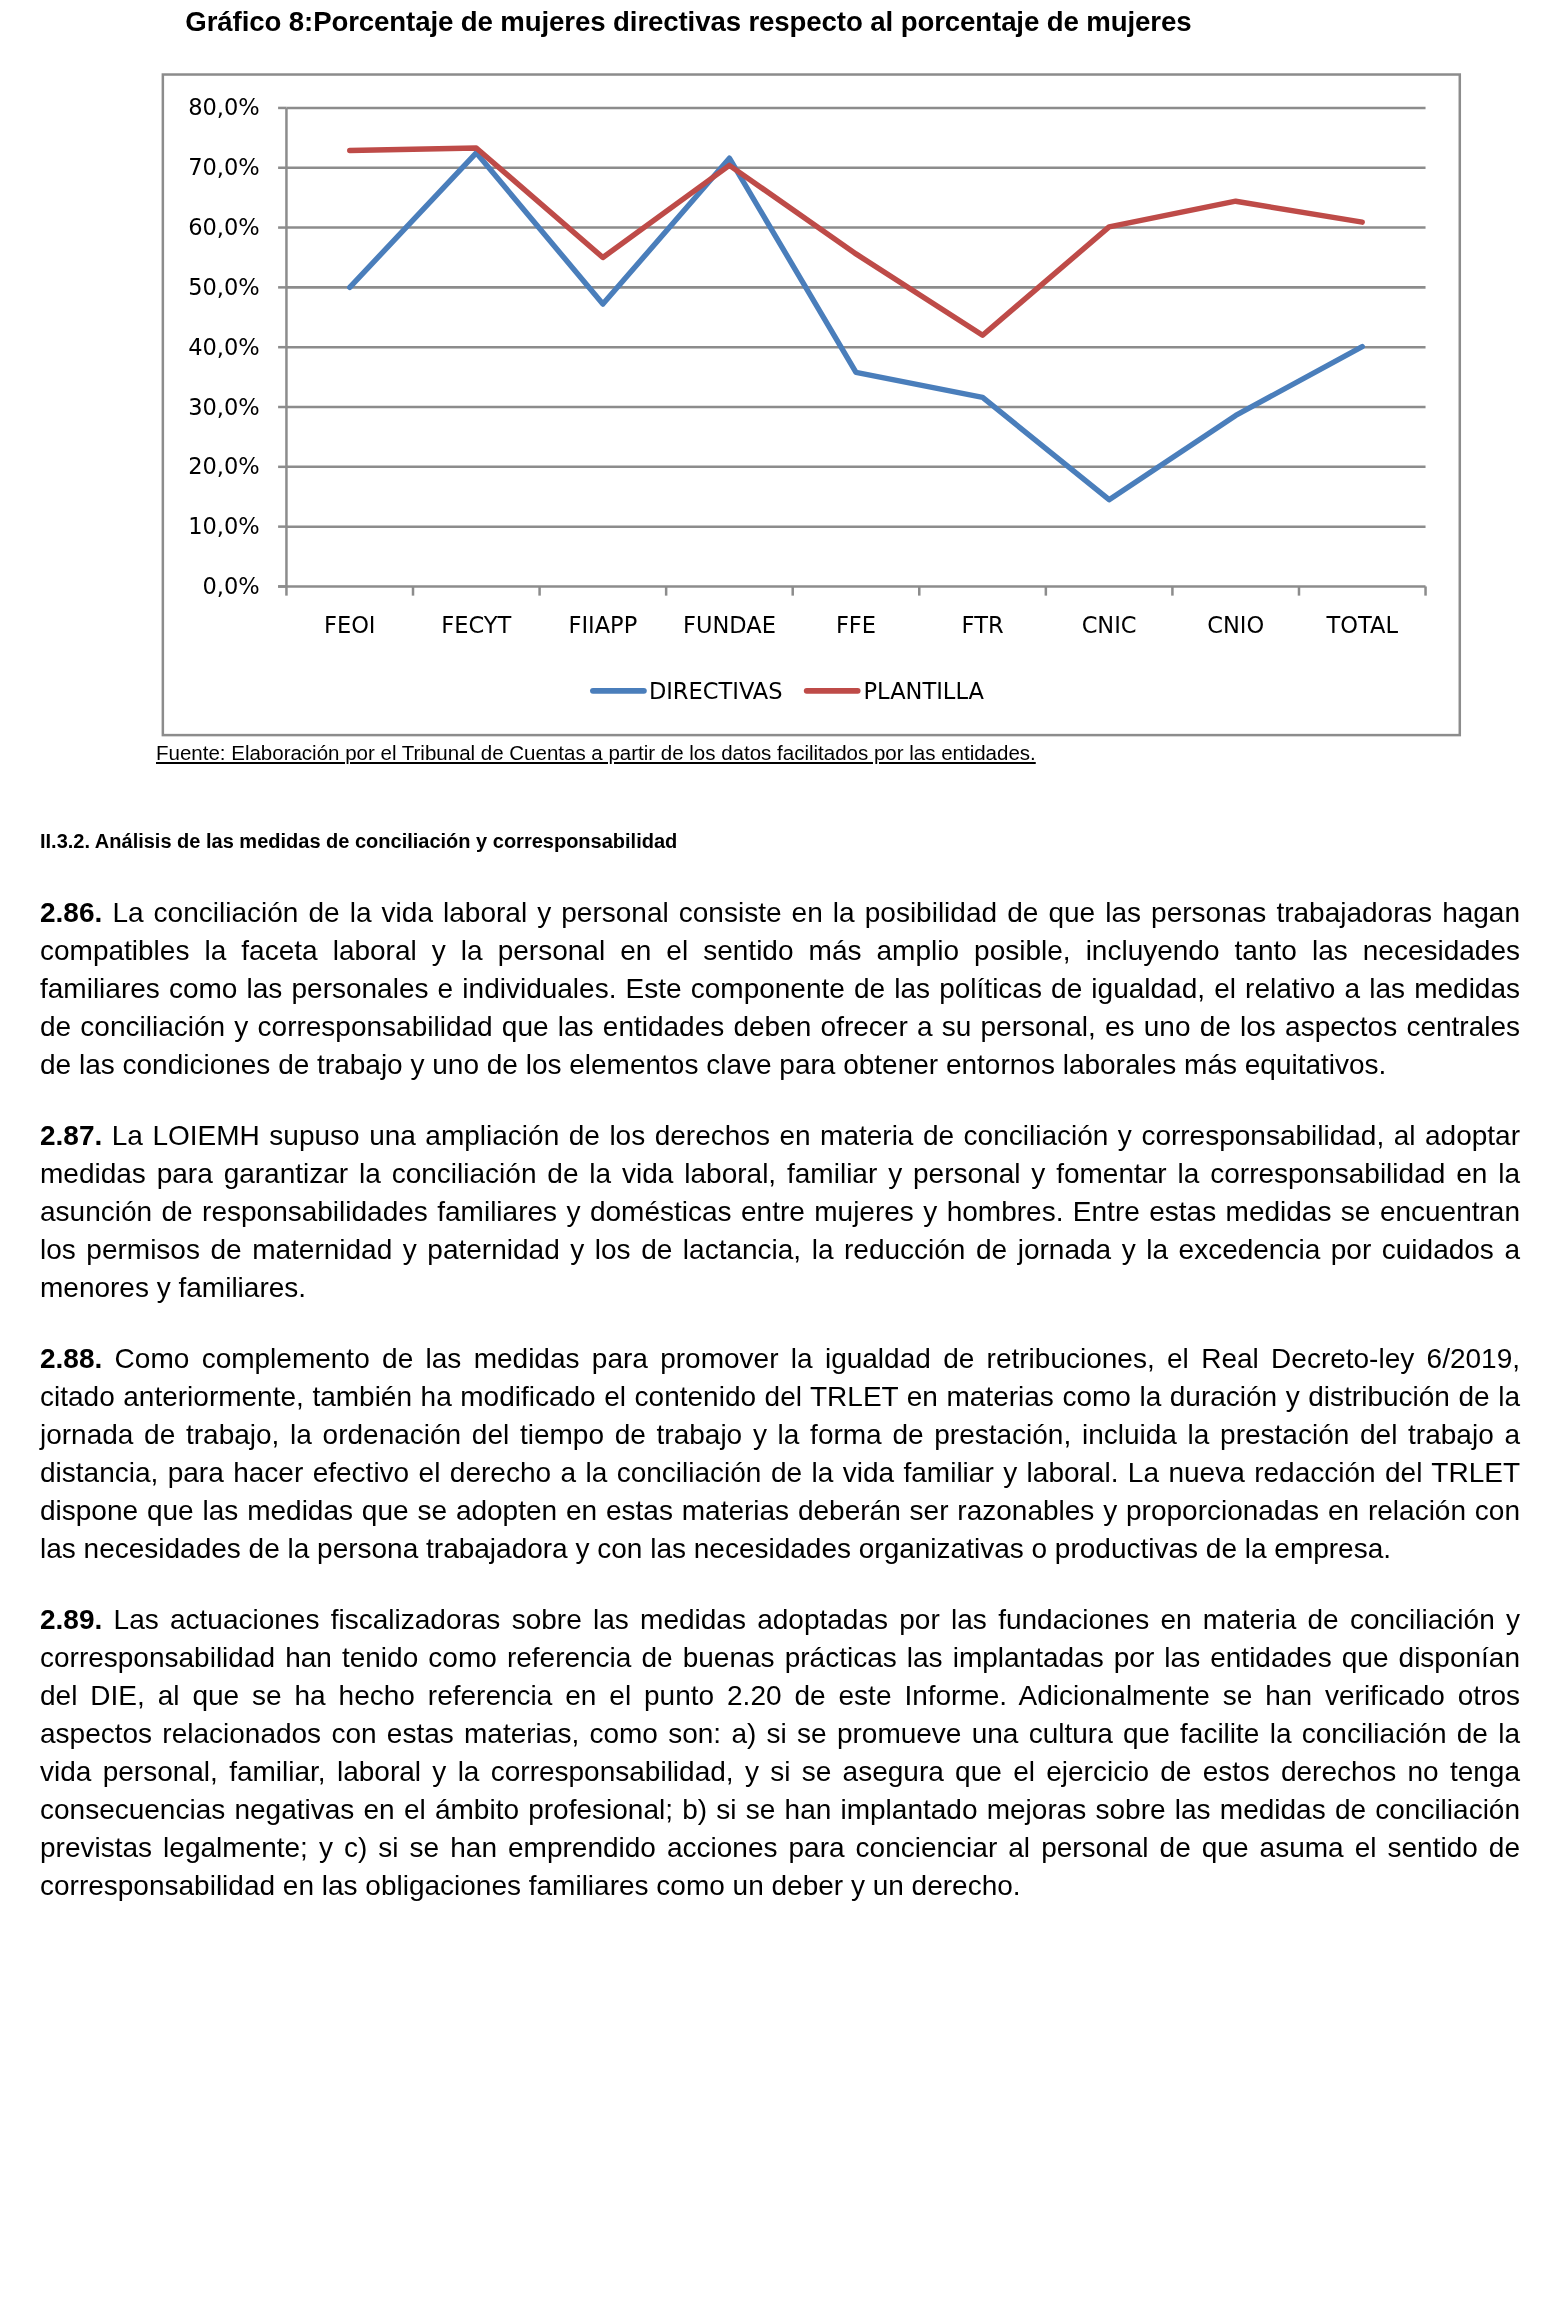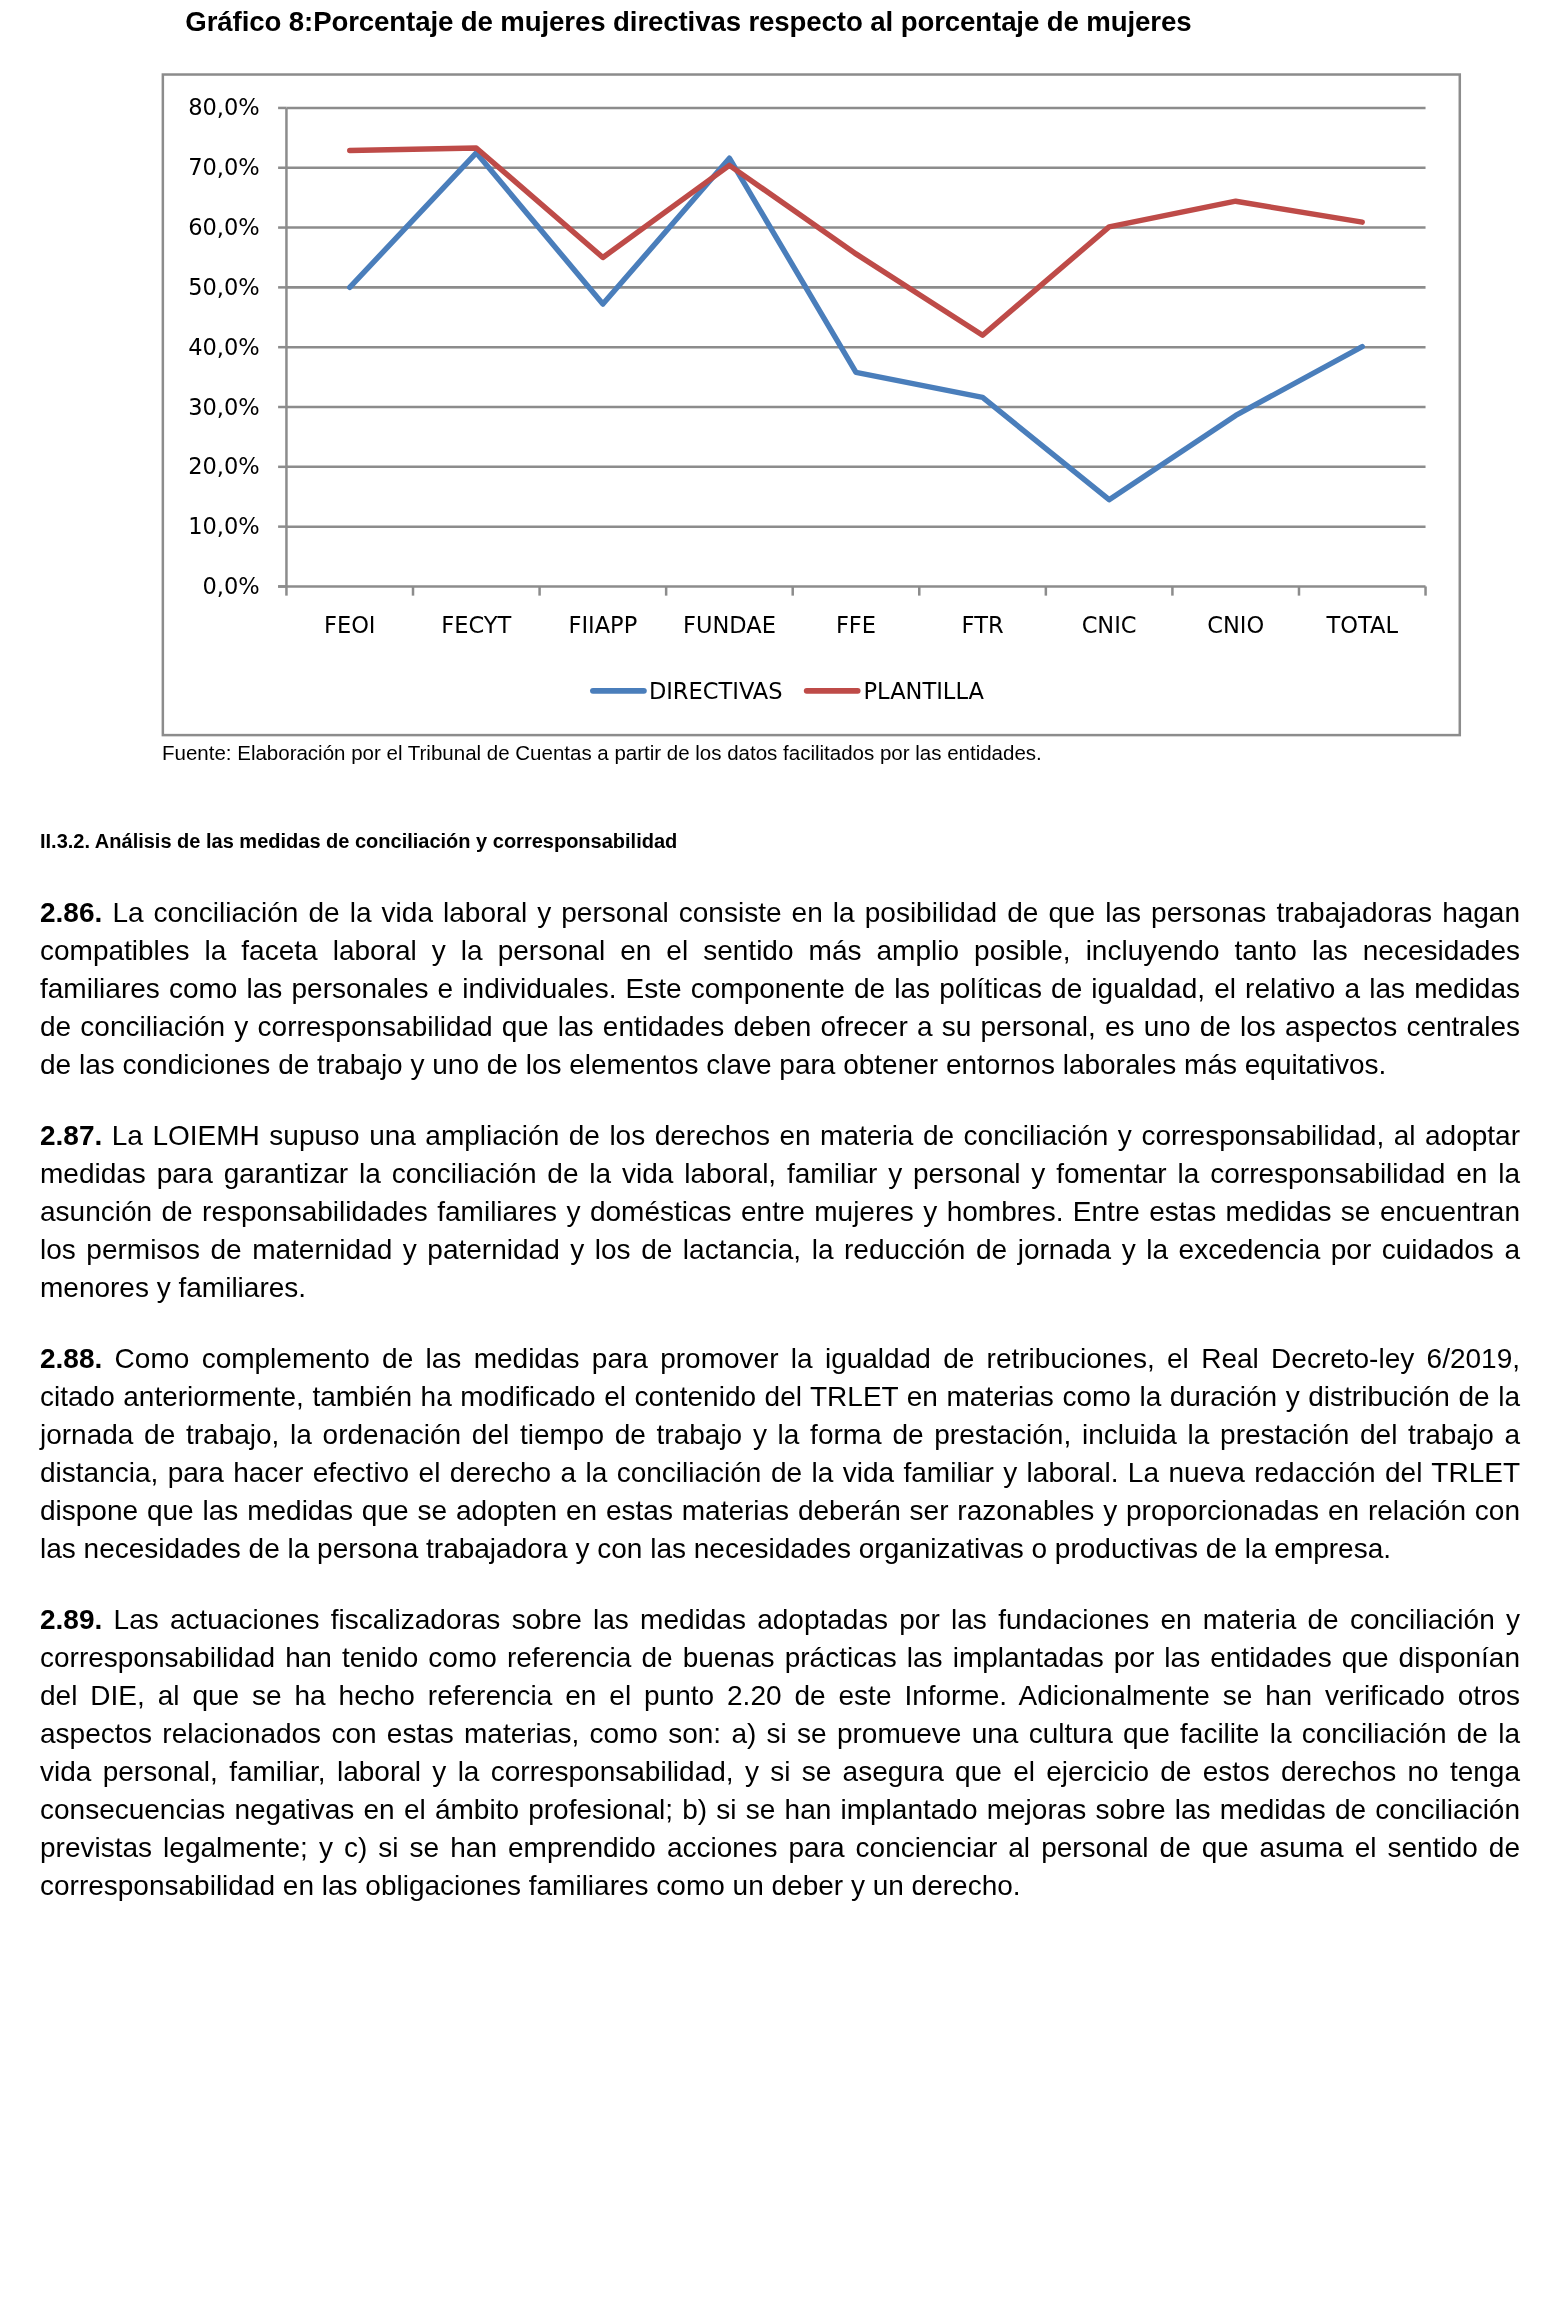--- a/index.html
+++ b/index.html
@@ -4,21 +4,21 @@
 <style>
   html, body { margin: 0; padding: 0; background: #ffffff; }
   body { width: 1560px; height: 2319px; position: relative; overflow: hidden;
          font-family: "Liberation Sans", sans-serif; color: #000; }
   .fig-title { position: absolute; left: 0; width: 1432px; top: 3.3px; text-align: center;
                font-weight: bold; font-size: 27.6px; line-height: 37px; letter-spacing: -0.1px; }
   .fig-title span { display: inline-block; transform: translateX(-27.6px); }
   #chart-svg { position: absolute; left: 0; top: 0; }
   .axis-label { font-family: "DejaVu Sans", sans-serif; font-size: 27px; fill: #000; }
   .legend-label { font-family: "DejaVu Sans", sans-serif; font-size: 27px; fill: #000; }
-  .source { position: absolute; left: 162px; top: 740px; font-size: 20.5px; line-height: 25px; }
+  .source { position: absolute; left: 156px; top: 740px; font-size: 20.5px; line-height: 25px; text-decoration: underline; }
   .content { position: absolute; left: 40px; top: 822px; width: 1480px; }
   .section-heading { font-weight: bold; font-size: 20px; line-height: 38px; margin: 0; }
   .para { font-size: 28px; line-height: 38px; text-align: justify; margin: 33px 0 0 0; }
   .para .num { font-weight: bold; }
   .first-para { margin-top: 34px; }
 </style>
 </head>
 <body>
 
 <div class="fig-title"><span>Gráfico 8:Porcentaje de mujeres directivas respecto al porcentaje de mujeres</span></div>

